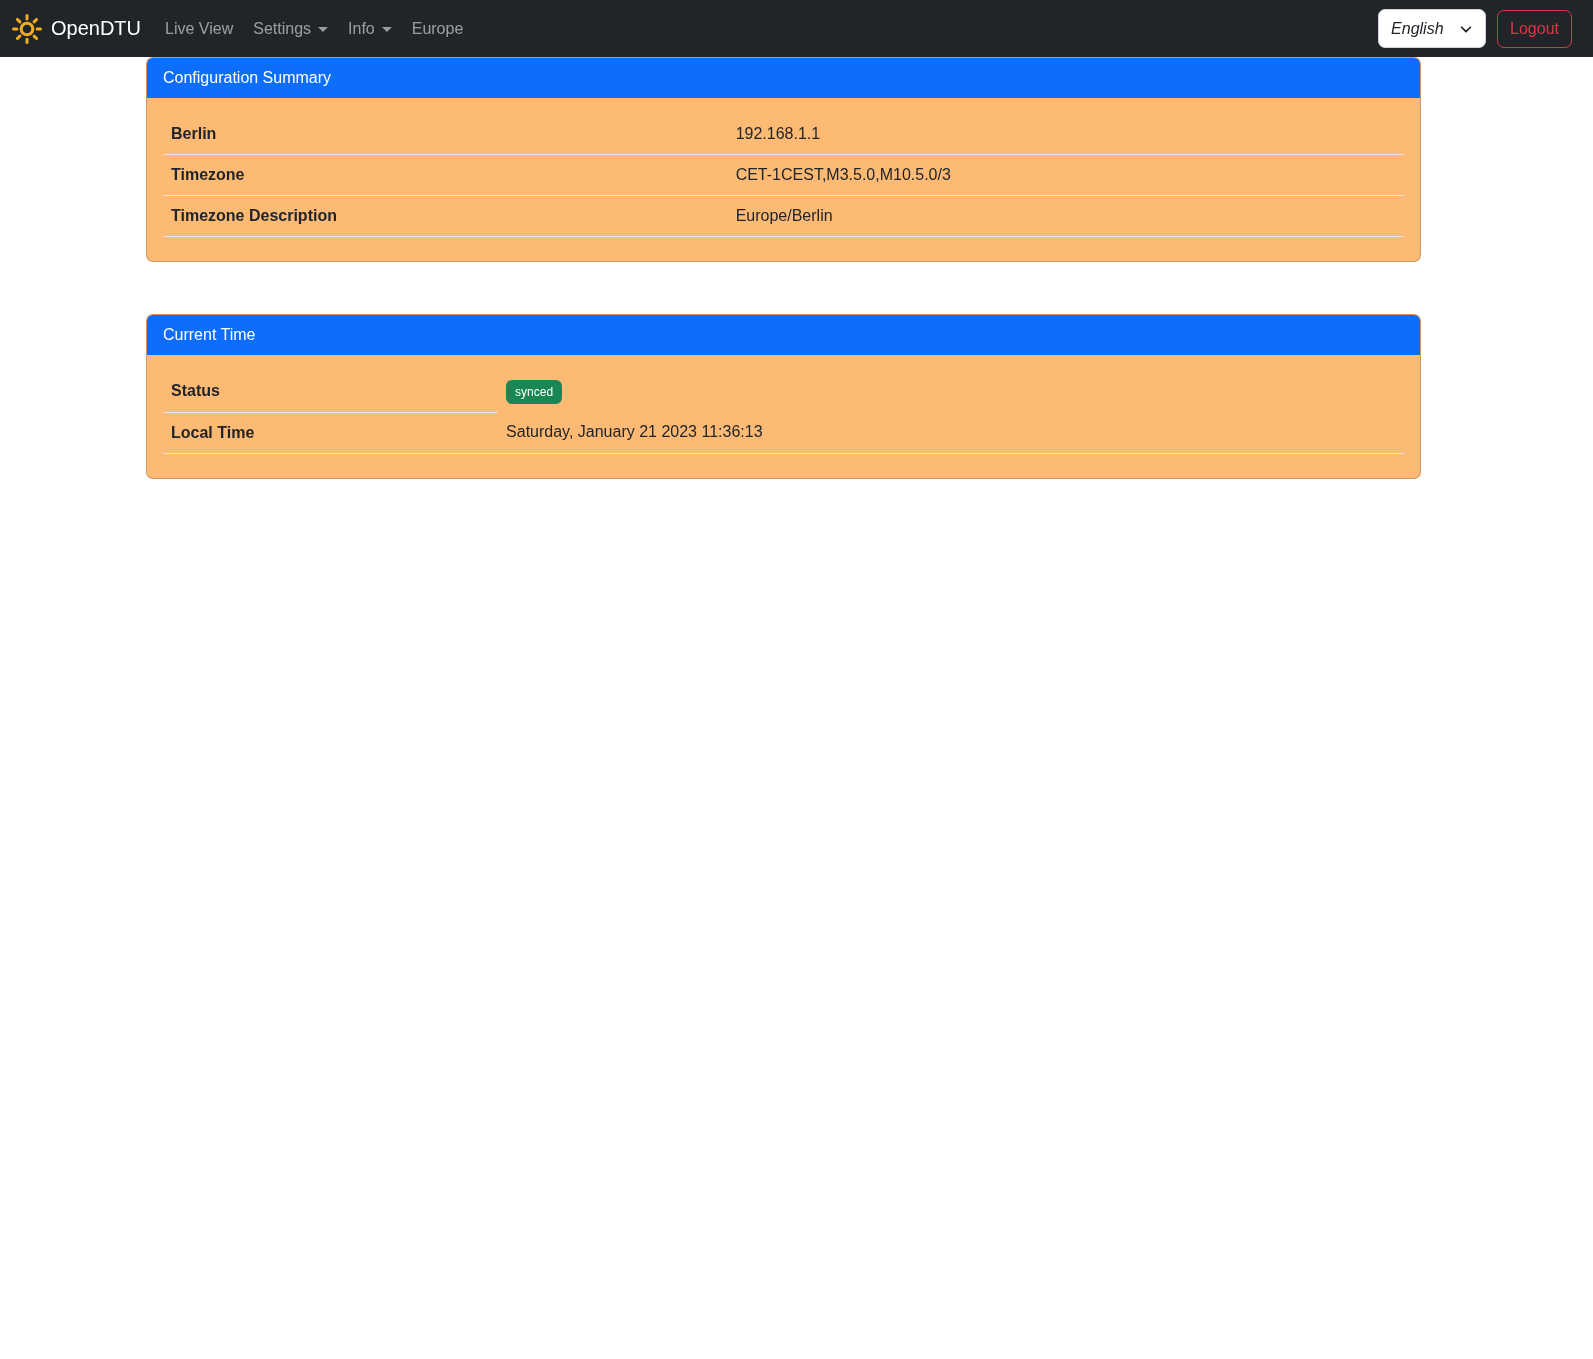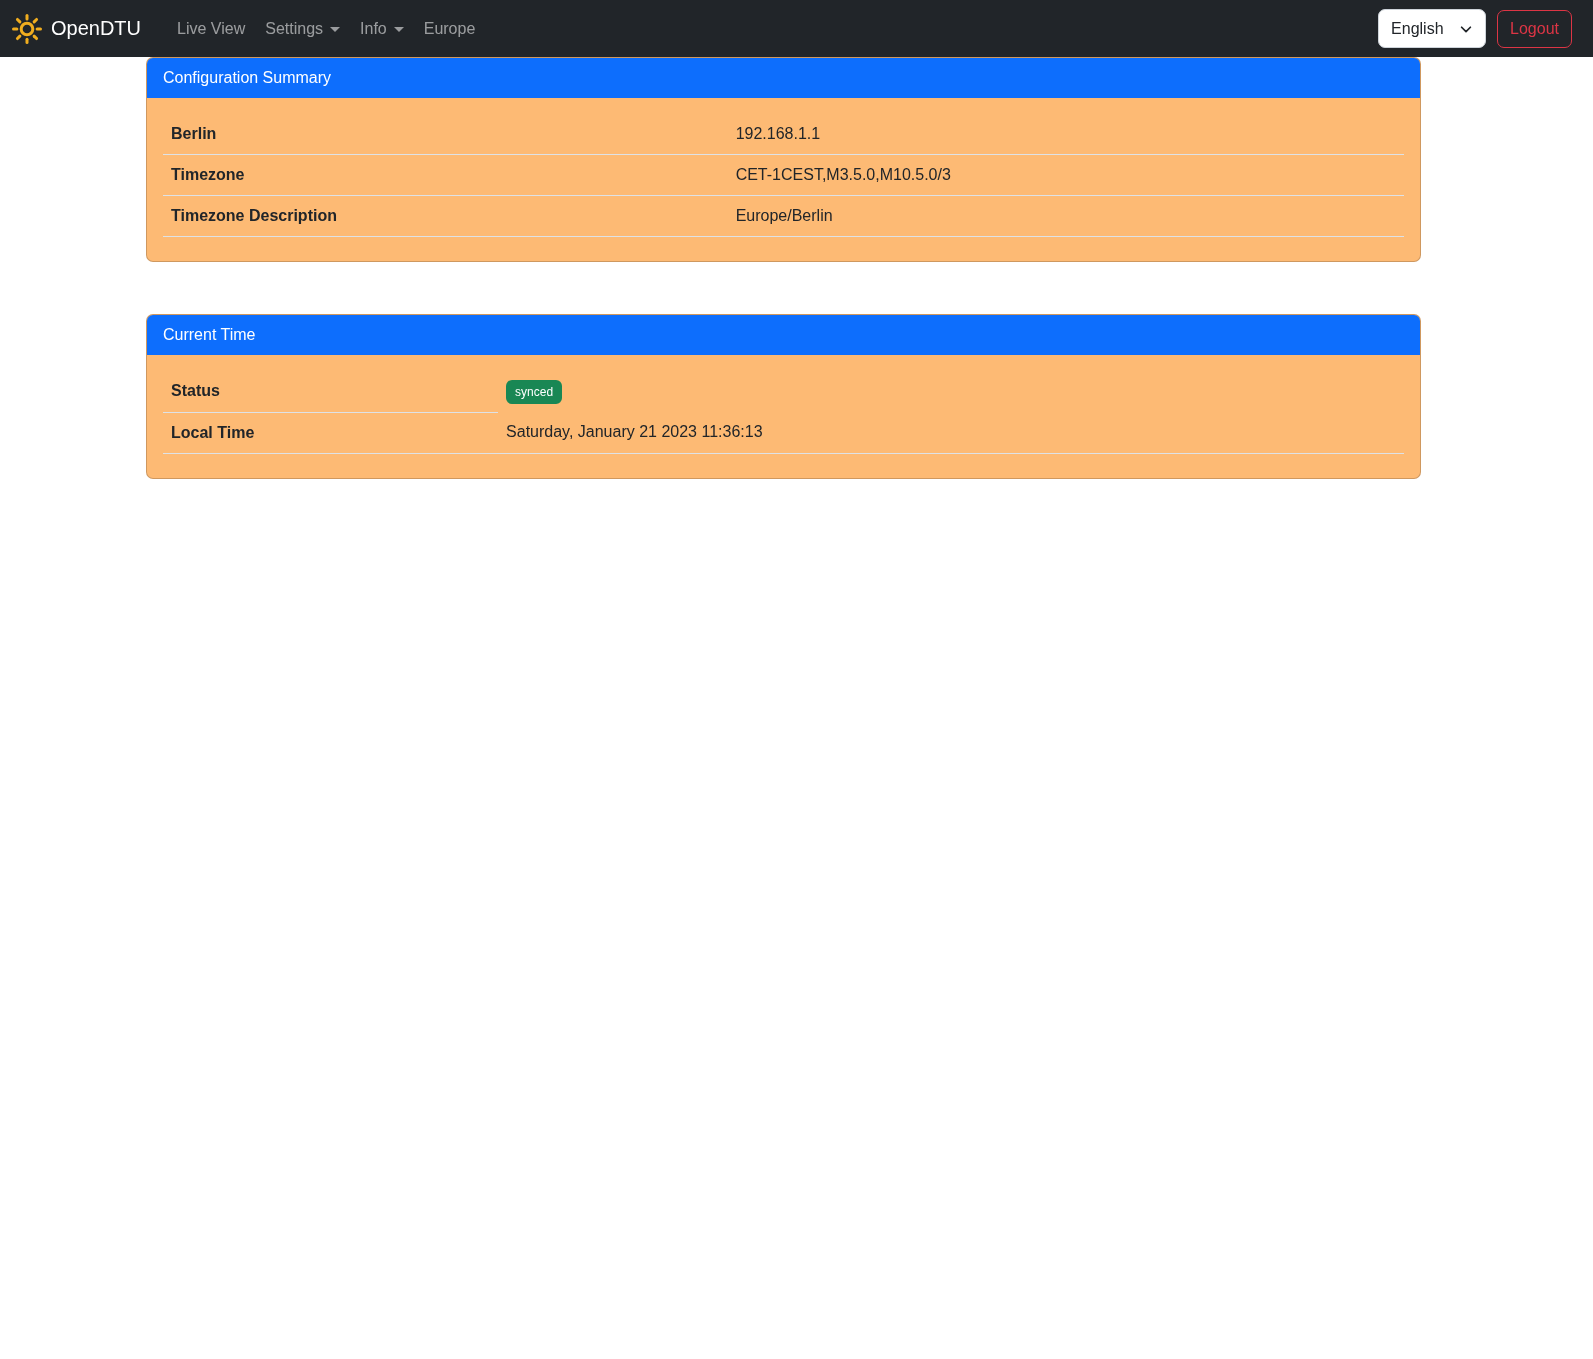--- a/index.html
+++ b/index.html
@@ -23,35 +23,35 @@
   
   .navbar{
     height:57px;background:var(--navbar-bg);
     display:flex;align-items:center;padding:0 21px 0 12px;
   }
   .brand{
     display:flex;align-items:center;gap:9px;color:#fff;font-size:20px;
     margin-right:16px;text-decoration:none;cursor:pointer;white-space:nowrap;
   }
   .brand-icon{display:flex;align-items:center;}
-  .nav-menu{display:flex;list-style:none;margin:12px;padding:0;align-items:center;gap:4px;}
+  .nav-menu{display:flex;list-style:none;margin:0;padding:0;align-items:center;gap:4px;}
   .nav-link{
     color:var(--nav-link);text-decoration:none;padding:8px;font-size:16px;
     display:flex;align-items:center;cursor:pointer;white-space:nowrap;
   }
   .caret{
     display:inline-block;width:0;height:0;margin-left:7px;
     border-top:5px solid currentColor;border-right:5px solid transparent;
     border-left:5px solid transparent;position:relative;top:1px;
   }
   .nav-right{margin-left:auto;display:flex;align-items:center;gap:11px;}
   .lang-select{
     height:39px;width:108px;background:#fff;border:1px solid #ced4da;border-radius:7px;
     display:flex;align-items:center;justify-content:space-between;
-    padding:15px 12px;color:var(--text);font-size:16px;cursor:pointer;
+    padding:15px 12px;color:var(--text);font-size:16px;cursor:pointer;font-style:italic;
   }
   .logout-btn{
     height:38px;background:transparent;border:1px solid var(--danger);
     color:var(--danger);border-radius:7px;padding:6px 12px;font-size:16px;
     font-family:inherit;cursor:pointer;white-space:nowrap;
   }
 
   
   .container{width:1275px;margin-left:146px;}
   h1.page-title{font-size:42px;font-weight:500;line-height:1.2;margin:14px 0 8px;}

